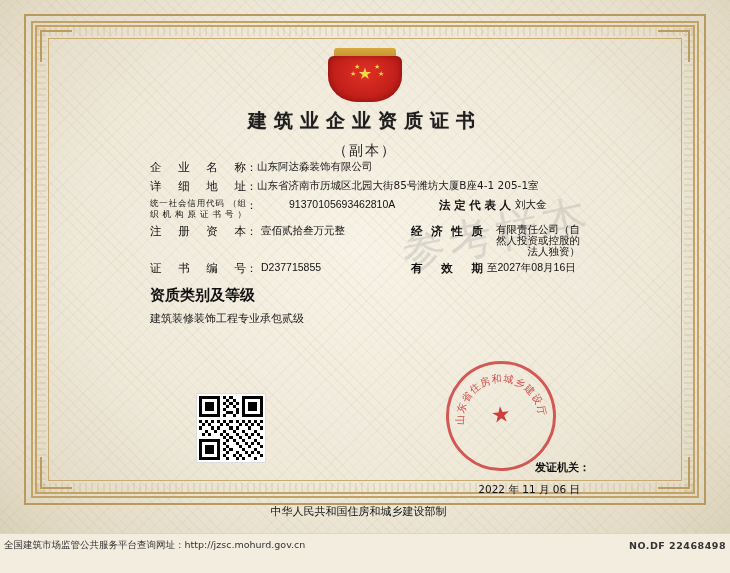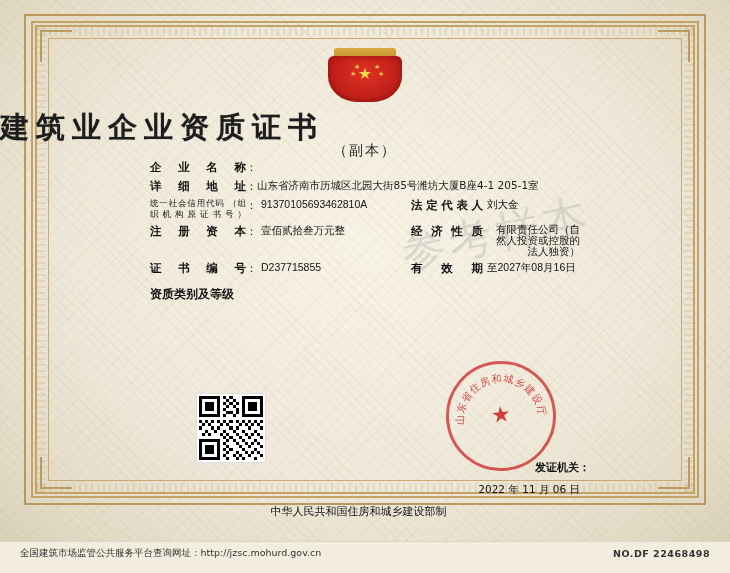--- a/index.html
+++ b/index.html
@@ -70,61 +70,61 @@
   .emblem .star{
     position:absolute;left:50%;top:18px;transform:translateX(-50%);
     color:#f7d64a;font-size:16px;line-height:16px;
   }
   .emblem .ministar{
     position:absolute;color:#f3cf49;font-size:7px;line-height:7px;
   }
 
   
   .title{
-    position:absolute;left:0;right:0;top:108px;
-    font-family:"DejaVu Sans", sans-serif;
-    font-size:29px;font-weight:bold;letter-spacing:7px;
+    position:absolute;left:0;right:0;top:108px;text-align:center;
+    font-family:"DejaVu Sans", sans-serif;
+    font-size:19px;font-weight:bold;letter-spacing:7px;
     color:#1d1d1d;
     text-shadow:0 0 1px rgba(0,0,0,.4);
   }
   .subtitle{
     position:absolute;left:0;right:0;top:142px;text-align:center;
     font-size:14px;letter-spacing:2px;color:#222;
   }
 
   
   .fields{
     position:absolute;left:150px;top:160px;width:430px;
     font-size:11px;color:#111;
   }
   .row{display:flex;align-items:flex-start;margin-bottom:4px;min-height:15px;}
   .label{
     width:96px;flex:0 0 96px;text-align:justify;text-align-last:justify;
-    font-weight:bold;font-size:11.5px;color:#111;
+    font-weight:normal;font-size:11.5px;color:#111;
     font-family:"DejaVu Sans", sans-serif;
   }
   .label.small{font-size:8.5px;font-weight:normal;line-height:11px;}
   .colon{flex:0 0 8px;text-align:center;}
   .value{
     flex:1;border-bottom:none;
     font-size:10.5px;color:#1b1b1b;
     font-family:"DejaVu Sans", sans-serif;
     word-break:break-all;
   }
   .half{display:flex;flex:1;}
   .half .sublabel{
     flex:0 0 72px;text-align:justify;text-align-last:justify;
     font-weight:bold;font-size:11.5px;
     font-family:Liberation Mono, monospace;
   }
   .half .subvalue{flex:1;font-size:10.5px;padding-left:4px;}
   .wide-note{font-size:9.5px;line-height:11px;text-align:right;}
 
   .qual-title{
-    margin-top:10px;font-weight:bold;font-size:12px;
+    margin-top:10px;font-weight:bold;font-size:15px;
     font-family:"DejaVu Sans", sans-serif;
   }
   .qual-item{
     margin-top:6px;font-size:11px;color:#1b1b1b;
     font-family:"DejaVu Sans", sans-serif;
   }
 
   
   .watermark{
     position:absolute;left:400px;top:205px;
@@ -170,25 +170,25 @@
     font-size:10.5px;color:#111;
     font-family:"DejaVu Sans", sans-serif;
   }
   .ministry{
     position:absolute;left:0;right:13px;bottom:30px;text-align:center;
     font-size:11px;color:#111;font-family:"DejaVu Sans", sans-serif;
   }
 
   
   .bottombar{
-    position:absolute;left:0;right:0;bottom:8px;height:24px;
+    position:absolute;left:0;right:0;bottom:16px;height:24px;
     background:#f2eddf;
     border-top:1px solid #ddd6c2;
     display:flex;align-items:center;justify-content:space-between;
-    padding:0 20px;box-sizing:border-box;
+    padding:0 4px;box-sizing:border-box;
     font-size:9.5px;color:#333;
     font-family:"DejaVu Sans", sans-serif;
   }
   .bottombar .right{font-weight:bold;letter-spacing:.5px;}
 </style>
 </head>
 <body>
 
 <div class="page">
   <div class="paper">
@@ -215,34 +215,35 @@
     <div class="title">建筑业企业资质证书</div>
     <div class="subtitle">（副本）</div>
 
     <div class="watermark">参考样本</div>
 
     <div class="fields">
 
       <div class="row">
         <div class="label">企业名称</div>
         <div class="colon">：</div>
+        <div class="value">山东阿达淼装饰有限公司</div>
       </div>
 
       <div class="row">
         <div class="label">详细地址</div>
         <div class="colon">：</div>
         <div class="value">山东省济南市历城区北园大街85号潍坊大厦B座4-1 205-1室</div>
       </div>
 
       <div class="row">
         <div class="label small">统一社会信用代码
 （组织机构原证书号）</div>
         <div class="colon">：</div>
         <div class="half">
-          <div class="subvalue" style="flex:0 0 150px;">91370105693462810A</div>
+          <div class="subvalue" style="flex:0 0 150px;margin-left:28px;">91370105693462810A</div>
           <div class="sublabel">法定代表人</div>
           <div class="subvalue">刘大金</div>
         </div>
       </div>
 
       <div class="row">
         <div class="label">注册资本</div>
         <div class="colon">：</div>
         <div class="half">
           <div class="subvalue" style="flex:0 0 150px;">壹佰贰拾叁万元整</div>
@@ -255,20 +256,21 @@
         <div class="label">证书编号</div>
         <div class="colon">：</div>
         <div class="half">
           <div class="subvalue" style="flex:0 0 150px;">D237715855</div>
           <div class="sublabel">有效期</div>
           <div class="subvalue">至2027年08月16日</div>
         </div>
       </div>
 
       <div class="qual-title">资质类别及等级</div>
+      <div class="qual-item">建筑装修装饰工程专业承包贰级</div>
     </div>
 
     <div class="qr">
       <svg class="grid" viewBox="0 0 21 21" shape-rendering="crispEdges">
         <rect width="21" height="21" fill="#ffffff"></rect>
         <g fill="#000000">
           <rect x="0" y="0" width="7" height="1"></rect>
             <rect x="0" y="6" width="7" height="1"></rect>
           <rect x="0" y="0" width="1" height="7"></rect>
             <rect x="6" y="0" width="1" height="7"></rect>

